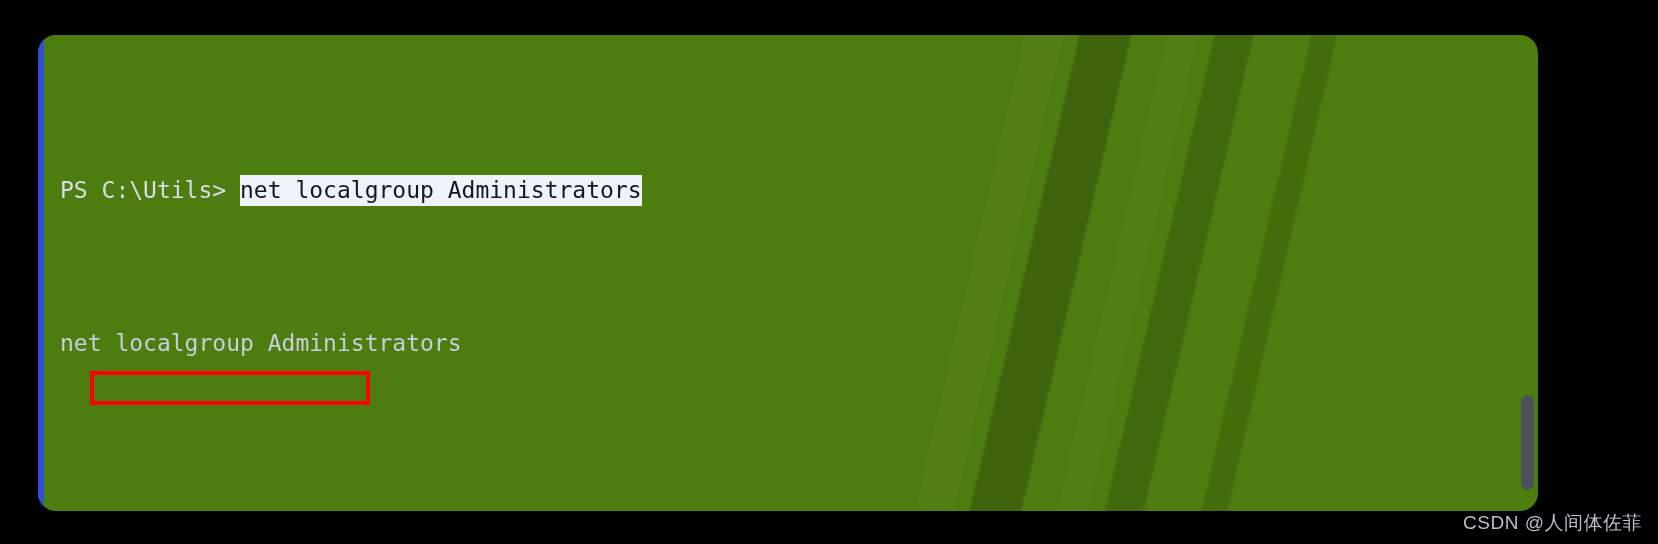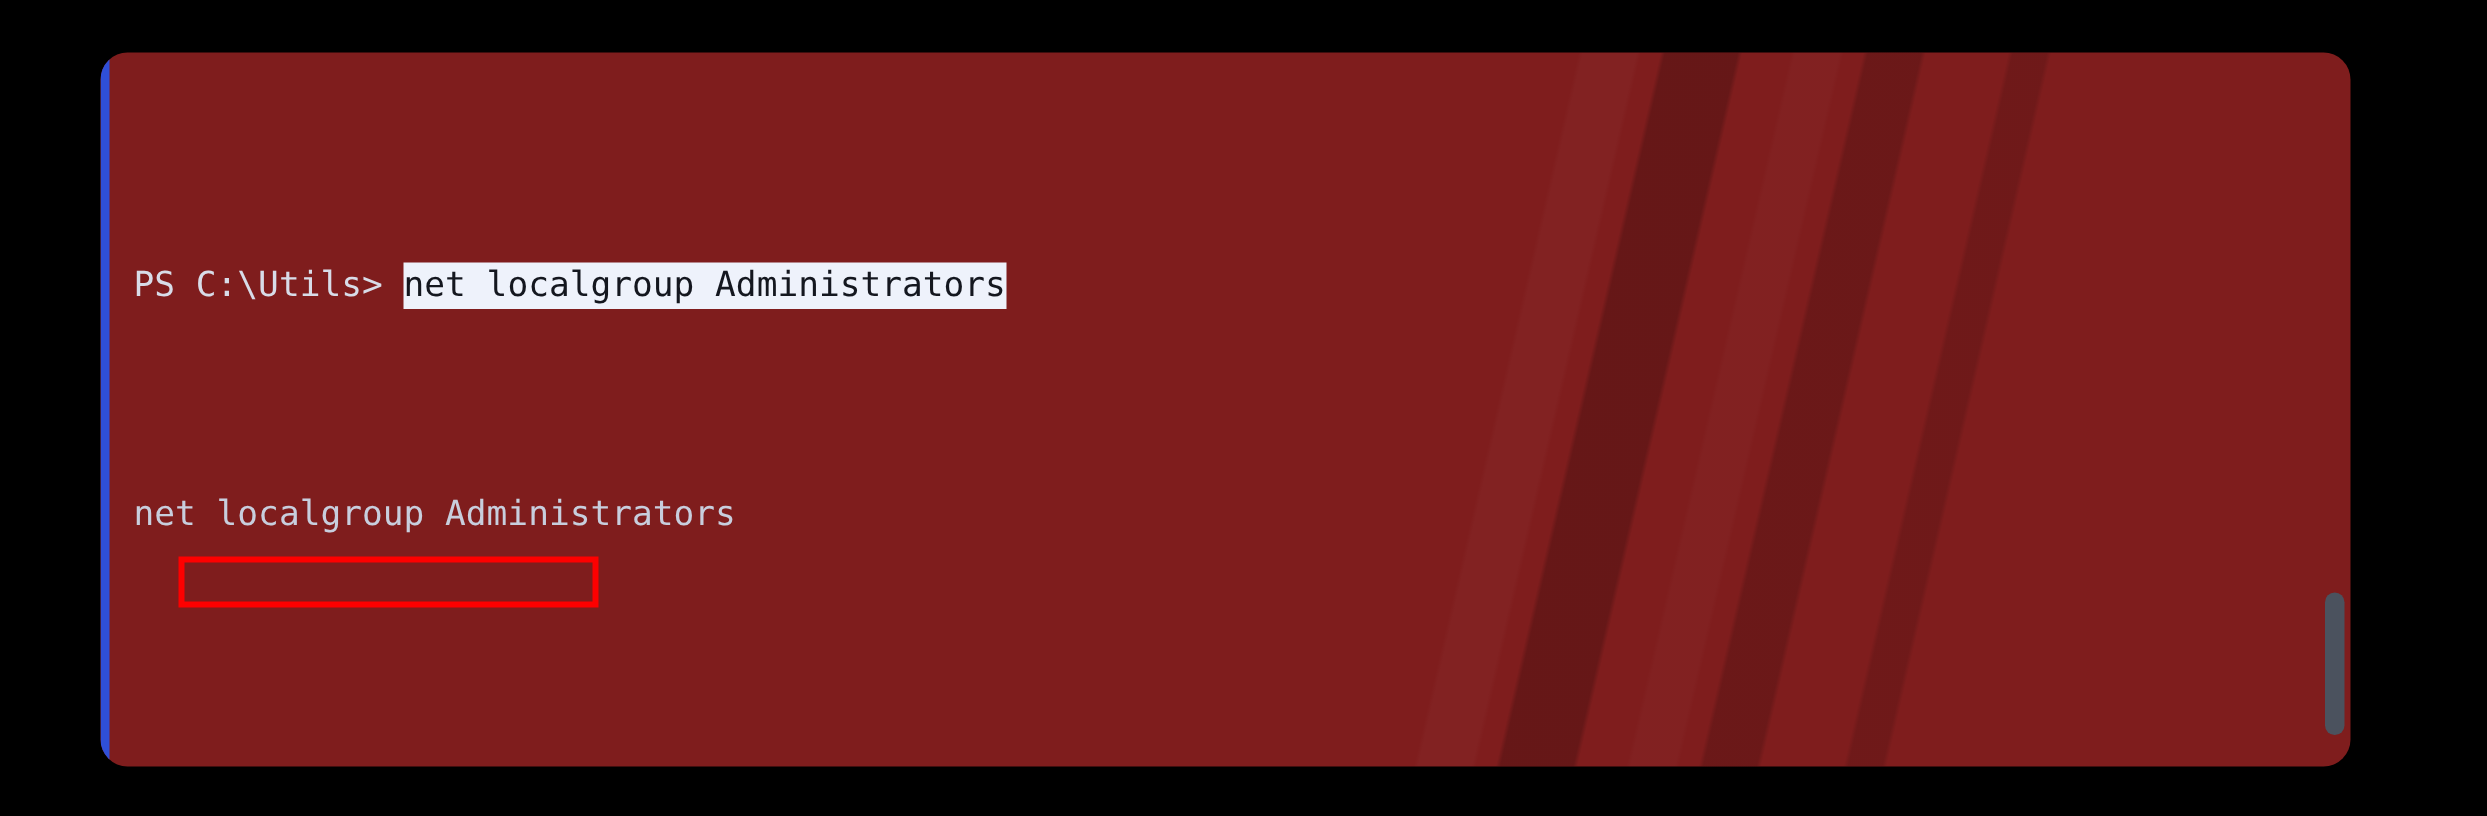--- a/index.html
+++ b/index.html
@@ -21,24 +21,23 @@
     background: #000000;
   }
 
   
   .terminal-window {
     position: absolute;
     left: 38px;
     top: 35px;
     width: 1500px;
     height: 476px;
-    background: #7f1d1d;
+    background: #4d7c0f;
     border-radius: 18px;
     overflow: hidden;
-    margin-left: 29px;
   }
 
   
   .terminal-window::before {
     content: "";
     position: absolute;
     inset: 0;
     pointer-events: none;
     background:
       linear-gradient(103deg, rgba(255,255,255,0) 61.2%, rgba(255,255,255,0.022) 61.4%, rgba(255,255,255,0.022) 63.6%, rgba(255,255,255,0) 63.8%),
@@ -180,14 +179,15 @@
     </div>
 
     <div class="red-box"></div>
 
     <div class="scrollbar-track">
       <div class="scrollbar-thumb"></div>
     </div>
 
   </div>
 
+  <div class="watermark">CSDN @人间体佐菲</div>
 
 </div>
 
 </body></html>

